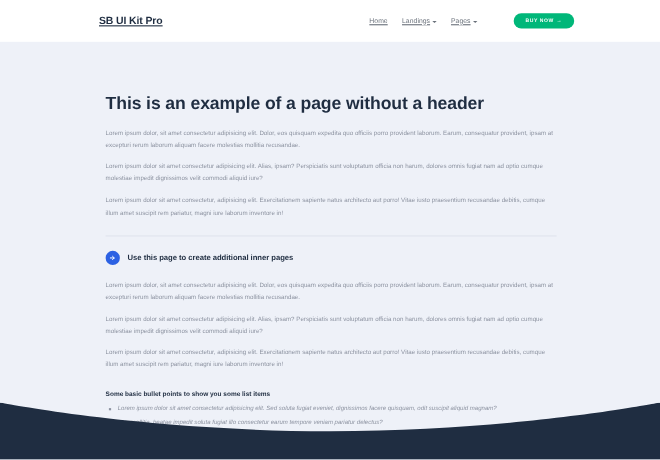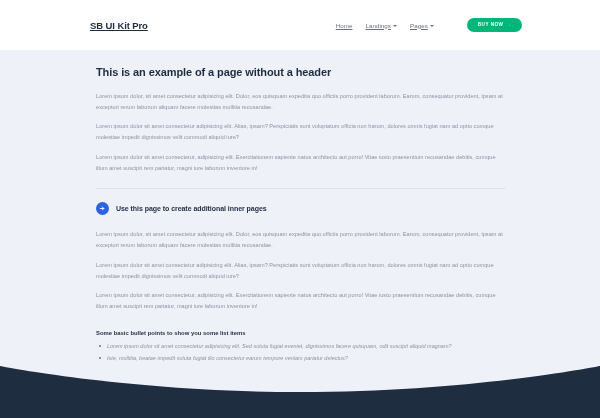--- a/index.html
+++ b/index.html
@@ -12,21 +12,21 @@
 
   body {
     font-family: "Liberation Sans", sans-serif;
     background: #eef1f8;
     color: #69707a;
     position: relative;
   }
 
   
   .navbar {
-    height: 50px;
+    height: 38px;
     background: #ffffff;
     display: flex;
     align-items: center;
     padding: 0 0 0 0;
     position: relative;
     z-index: 5;
   }
   .nav-inner {
     width: 600px;
     padding: 0 78px 0 90px;
@@ -93,25 +93,26 @@
     top: 33px;
     left: 0;
     right: 0;
     bottom: 0;
     background: #eef1f8;
   }
   .container {
     padding: 33px 90px 0 96px;
   }
   h1.page-title {
-    font-size: 11px;
+    font-size: 16px;
     font-weight: bold;
     color: #1f2d41;
     letter-spacing: -0.1px;
     margin-bottom: 13px;
+    margin-top: 20px;
   }
   p.body-text {
     font-size: 5.6px;
     line-height: 1.95;
     color: #8d93a1;
     margin-bottom: 8.5px;
     max-width: 410px;
     letter-spacing: 0.02px;
   }
   p.body-text:last-child { margin-bottom: 0; }

